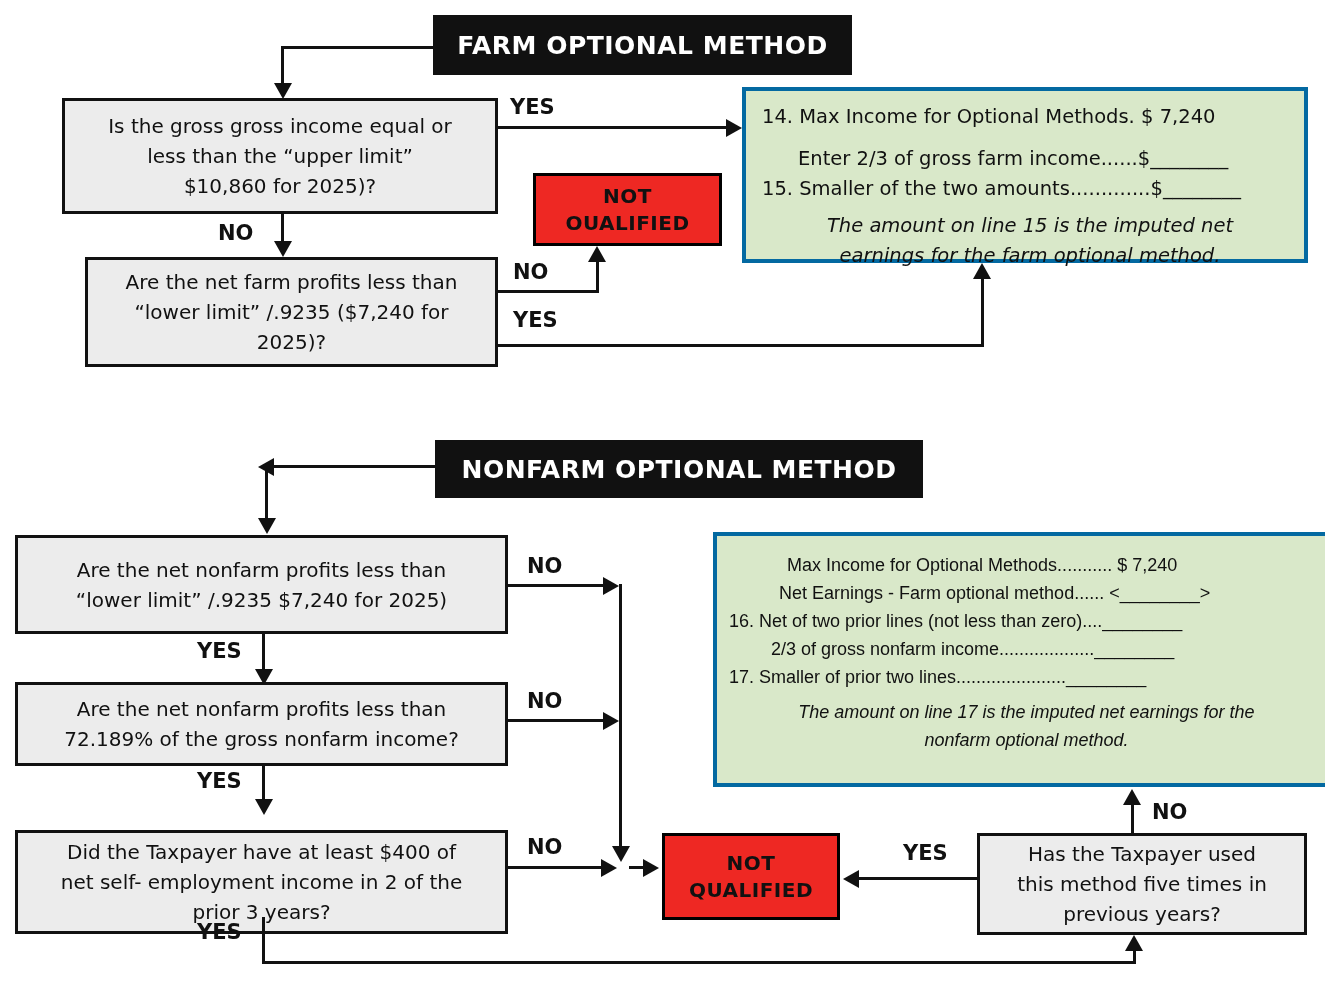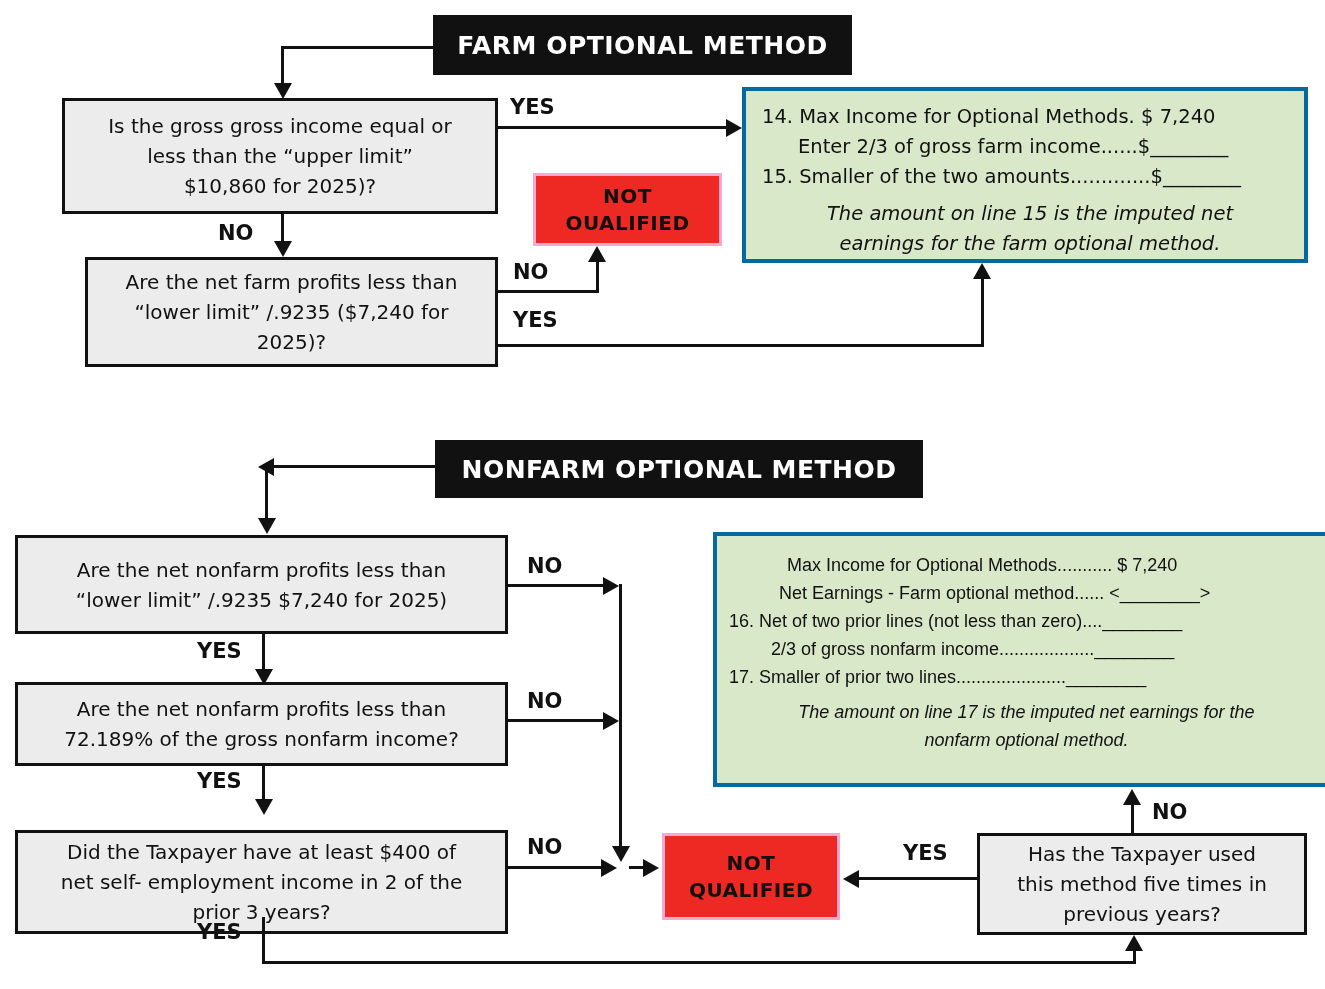--- a/index.html
+++ b/index.html
@@ -3,21 +3,21 @@
 <meta charset="utf-8">
 <style>
   html,body{margin:0;padding:0;background:#fff;}
   #canvas{position:relative;width:1325px;height:989px;background:#ffffff;overflow:hidden;
           font-family:"DejaVu Sans",sans-serif;color:#111;}
   .hdr{position:absolute;background:#111;color:#fff;font-weight:bold;font-size:25px;
        display:flex;align-items:center;justify-content:center;letter-spacing:.5px;box-sizing:border-box;}
   .qbox{position:absolute;background:#ececec;border:3px solid #111;box-sizing:border-box;
         display:flex;flex-direction:column;justify-content:center;align-items:center;
         text-align:center;font-size:20px;line-height:30px;}
-  .redbox{position:absolute;background:#ee2823;border:3px solid #f9a8d4;box-sizing:border-box;
+  .redbox{position:absolute;background:#ee2823;border:3px solid #000000;box-sizing:border-box;
         display:flex;flex-direction:column;justify-content:center;align-items:center;
         text-align:center;font-weight:bold;font-size:20px;line-height:27px;letter-spacing:.5px;}
   .greenbox{position:absolute;background:#d9e8c9;border:4px solid #0369a1;box-sizing:border-box;}
   .g1{padding:11px 6px 0 16px;font-size:19.5px;line-height:30px;}
   .g2{padding:15px 6px 0 12px;font-family:"Liberation Sans",sans-serif;font-size:18px;line-height:28px;}
   .gline{white-space:nowrap;}
   .gnote{font-style:italic;text-align:center;margin-top:7px;}
   .lbl{position:absolute;font-weight:bold;font-size:21px;line-height:22px;}
   .line{position:absolute;background:#111;}
   .ah{position:absolute;width:0;height:0;}
@@ -44,21 +44,21 @@
     <div>less than the “upper limit”</div>
     <div>$10,860 for 2025)?</div>
   </div>
 
   <div class="lbl" style="left:510px;top:96px;">YES</div>
   <div class="line" style="left:498px;top:126px;width:230px;height:3px;"></div>
   <div class="ah ah-right" style="left:726px;top:119px;"></div>
 
   <div class="greenbox g1" style="left:742px;top:87px;width:566px;height:176px;">
     <div class="gline">14. Max Income for Optional Methods. $ 7,240</div>
-    <div class="gline" style="padding-left:36px;">Enter 2/3 of gross farm income......$________</div>
+    <div class="gline" style="padding-left:36px;margin-top:12px;">Enter 2/3 of gross farm income......$________</div>
     <div class="gline">15. Smaller of the two amounts.............$________</div>
     <div class="gnote">
       <div>The amount on line 15 is the imputed net</div>
       <div>earnings for the farm optional method.</div>
     </div>
   </div>
 
   <div class="lbl" style="left:218px;top:222px;">NO</div>
   <div class="line" style="left:281px;top:214px;width:3px;height:29px;"></div>
   <div class="ah ah-down" style="left:274px;top:241px;"></div>

